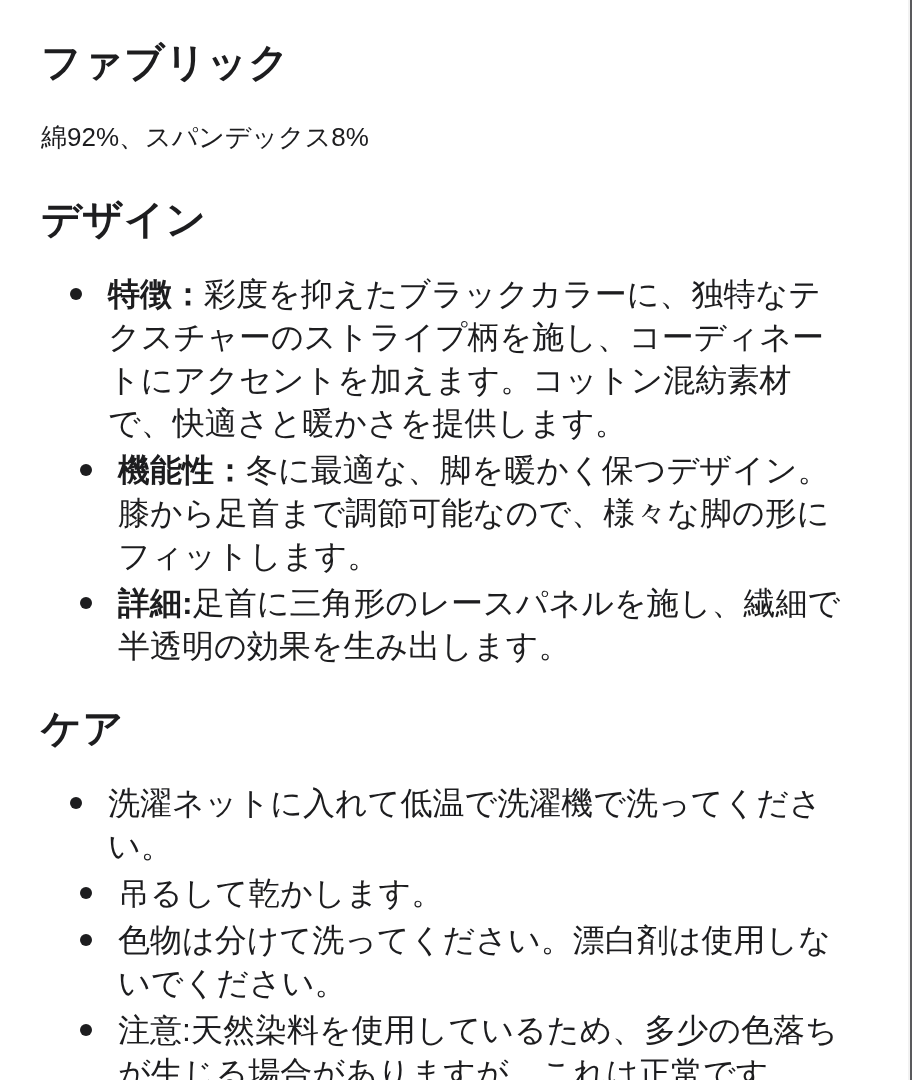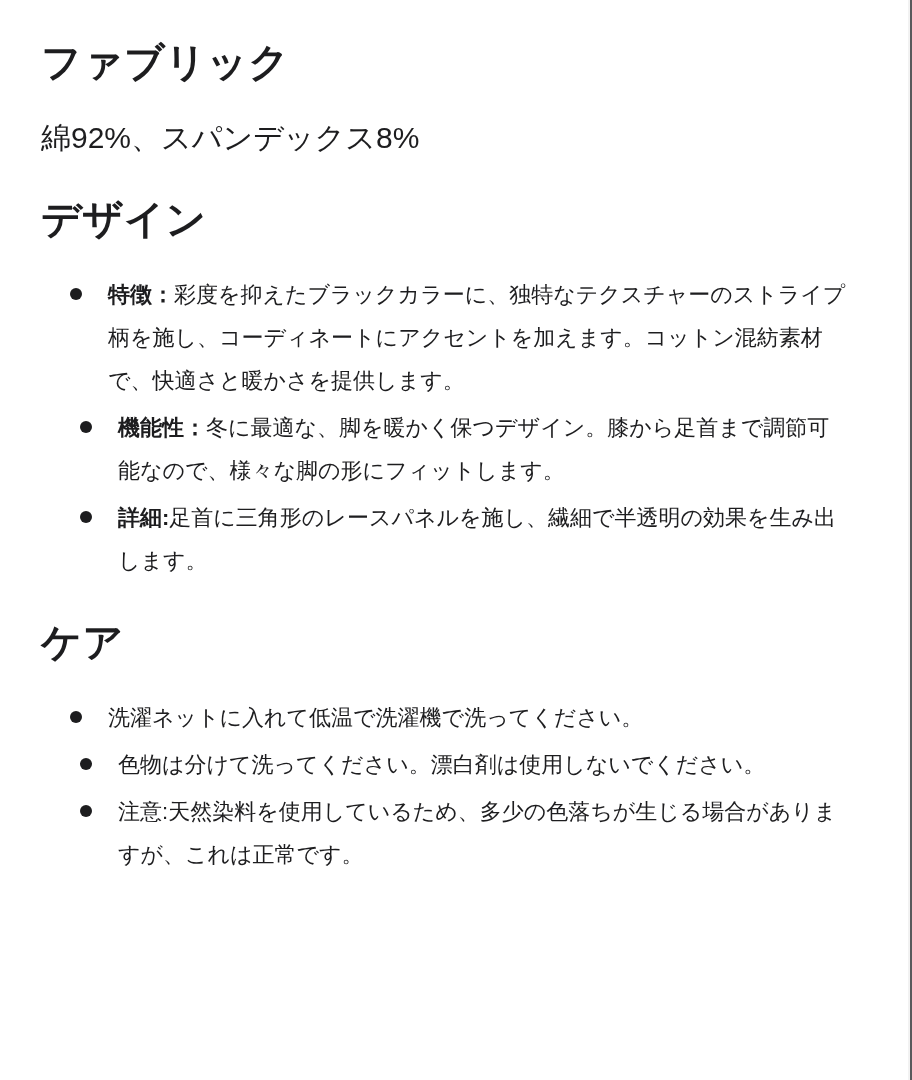--- a/index.html
+++ b/index.html
@@ -18,29 +18,29 @@
   }
   h3 {
     font-size: 40px;
     line-height: 40px;
     font-weight: 700;
     margin: 40px 0 34px 0;
     letter-spacing: 0.5px;
   }
   h3.first { margin-top: 0; }
   p.body-text {
-    font-size: 30px;
+    font-size: 26px;
     line-height: 43px;
     margin: 0;
   }
   ul.bullet-list {
     margin: 0;
     padding: 0 0 0 67px;
     list-style: none;
-    font-size: 22px;
+    font-size: 32px;
     line-height: 43px;
   }
   ul.bullet-list li { position: relative; }
   ul.bullet-list li + li { margin-top: 4px; margin-left: 10px; }
   ul.bullet-list li::before {
     content: "";
     position: absolute;
     left: -38px;
     top: 15px;
     width: 12px;
@@ -81,20 +81,21 @@
   <ul class="bullet-list">
     <li><span class="b">特徴：</span><span>彩度を抑えたブラックカラーに、独特なテクスチャーのストライプ柄を施し、コーディネートにアクセントを加えます。コットン混紡素材で、快適さと暖かさを提供します。</span></li>
     <li><span class="b">機能性：</span><span>冬に最適な、脚を暖かく保つデザイン。膝から足首まで調節可能なので、様々な脚の形にフィットします。</span></li>
     <li><span class="b">詳細:</span><span>足首に三角形のレースパネルを施し、繊細で半透明の効果を生み出します。</span></li>
   </ul>
 
   <h3>ケア</h3>
 
   <ul class="bullet-list">
     <li><span>洗濯ネットに入れて低温で洗濯機で洗ってください。</span></li>
+    <li><span>吊るして乾かします。</span></li>
     <li><span>色物は分けて洗ってください。漂白剤は使用しないでください。</span></li>
     <li><span class="i">注意:</span><span>天然染料を使用しているため、多少の色落ちが生じる場合がありますが、これは正常です。</span></li>
   </ul>
 
 </div>
 
 <div class="edge-light"></div>
 <div class="edge-dark"></div>
 
 </body></html>

